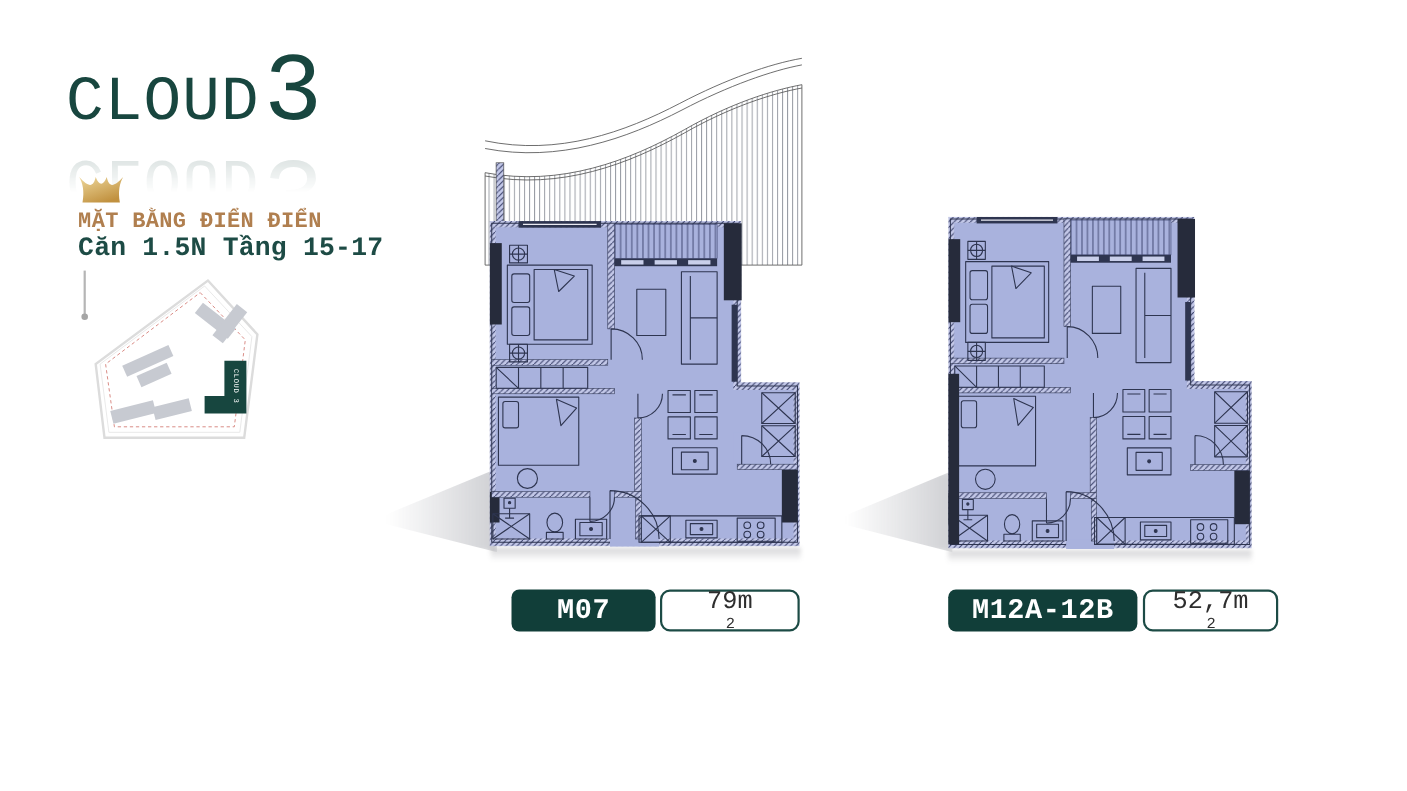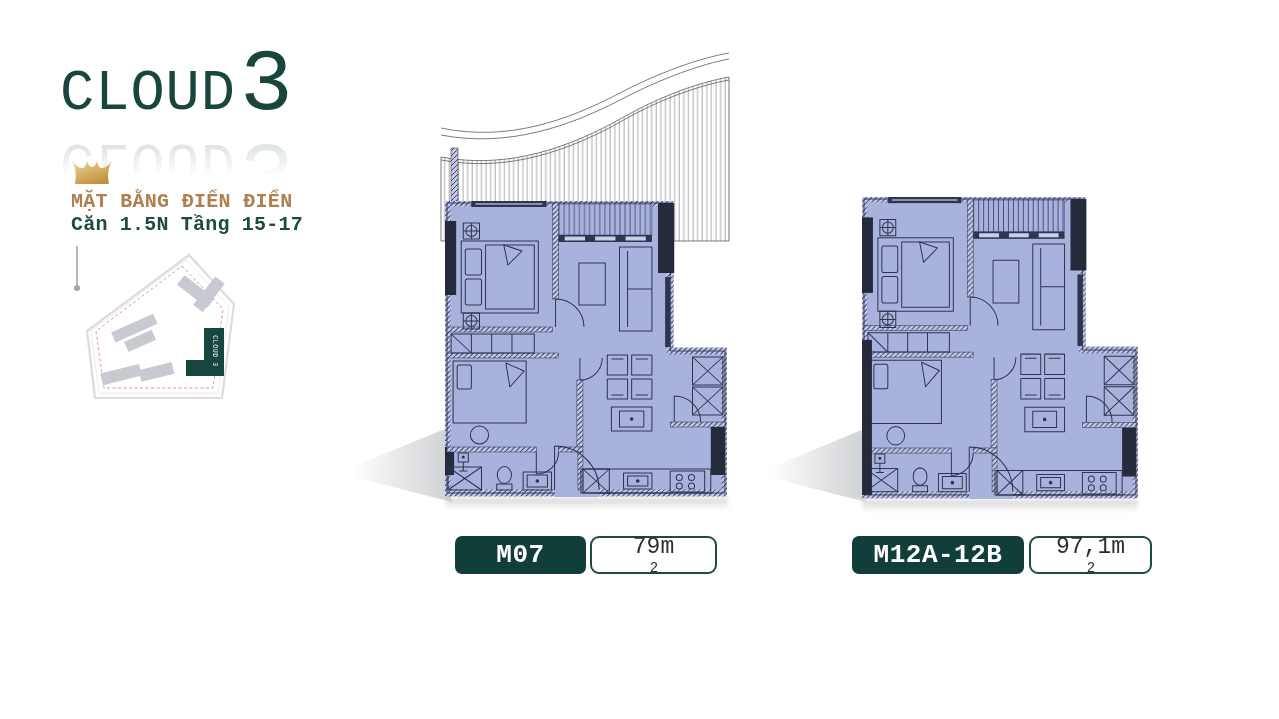--- a/index.html
+++ b/index.html
@@ -10,21 +10,21 @@
   
   .logo{left:60px;top:46px;}
   .logo-row{display:flex;align-items:baseline;line-height:.92;color:#18463F;white-space:nowrap;}
   .logo-word{font-size:57px;font-weight:400;letter-spacing:1px;}
   .logo-num{font-size:88px;font-weight:400;margin-left:4px;}
   .logo-row.reflect{transform:scaleY(-1);opacity:.30;margin-top:0px;
     -webkit-mask-image:linear-gradient(to top,rgba(0,0,0,.75) 0%,transparent 60%);
             mask-image:linear-gradient(to top,rgba(0,0,0,.75) 0%,transparent 60%);}
   .crown{left:70px;top:158px;}
   .title{left:71px;top:190px;margin:0;font-size:20px;font-weight:bold;color:#B07F4F;letter-spacing:.3px;}
-  .subtitle{left:71px;top:213px;margin:0;font-size:20px;font-weight:bold;color:#1D4B45;letter-spacing:.2px;}
+  .subtitle{left:71px;top:213px;margin:0;font-size:24px;font-weight:bold;color:#1D4B45;letter-spacing:.2px;}
   .connector{left:76px;top:246px;width:2px;height:40px;background:#B5B5B5;}
   .connector::after{content:'';position:absolute;left:-2px;bottom:-5px;width:6px;height:6px;
     border-radius:50%;background:#A5A5A5;}
   .siteplan{left:82px;top:252px;}
 
   
   .canopy{left:438px;top:44px;}
   .plan1{left:445px;top:201px;}
   .plan2{left:862px;top:197px;}
 
@@ -32,21 +32,21 @@
     filter:blur(3px);}
   .sw1{left:338px;top:426px;width:114px;height:76px;clip-path:polygon(100% 0%,100% 100%,0% 62%);}
   .sw2{left:756px;top:428px;width:110px;height:74px;clip-path:polygon(100% 0%,100% 100%,0% 62%);}
   .shadow-bottom{height:12px;background:linear-gradient(to bottom,rgba(40,40,50,.20),rgba(40,40,50,0));
     filter:blur(2px);}
   .sb1{left:446px;top:498px;width:282px;}
   .sb2{left:862px;top:500px;width:276px;}
 
   
   .pill{display:flex;align-items:center;justify-content:center;height:38px;border-radius:7px;
-        box-sizing:border-box;}
+        box-sizing:border-box;margin-left:10px;}
   .pill-code{background:#113E39;color:#fff;font-weight:bold;font-size:26px;letter-spacing:.5px;}
   .pill-area{background:#fff;border:2px solid #1C4B45;border-radius:9px;color:#2E2E2E;font-size:23px;flex-direction:column;}
   .pill-area sup{font-size:14px;margin-left:1px;}
   .pc1{left:455px;top:536px;width:131px;}
   .pa1{left:590px;top:536px;width:127px;}
   .pc2{left:852px;top:536px;width:172px;}
   .pa2{left:1029px;top:536px;width:123px;}
 </style>
 </head>
 <body>
@@ -240,17 +240,17 @@
     <span>M07</span>
   </div>
   <div class="abs pill pill-area pa1">
     <span>79m</span>
       <sup>2</sup>
   </div>
   <div class="abs pill pill-code pc2">
     <span>M12A-12B</span>
   </div>
   <div class="abs pill pill-area pa2">
-    <span>97,1m</span>
+    <span>52,7m</span>
       <sup>2</sup>
   </div>
 
 </div>
 
 </body></html>

